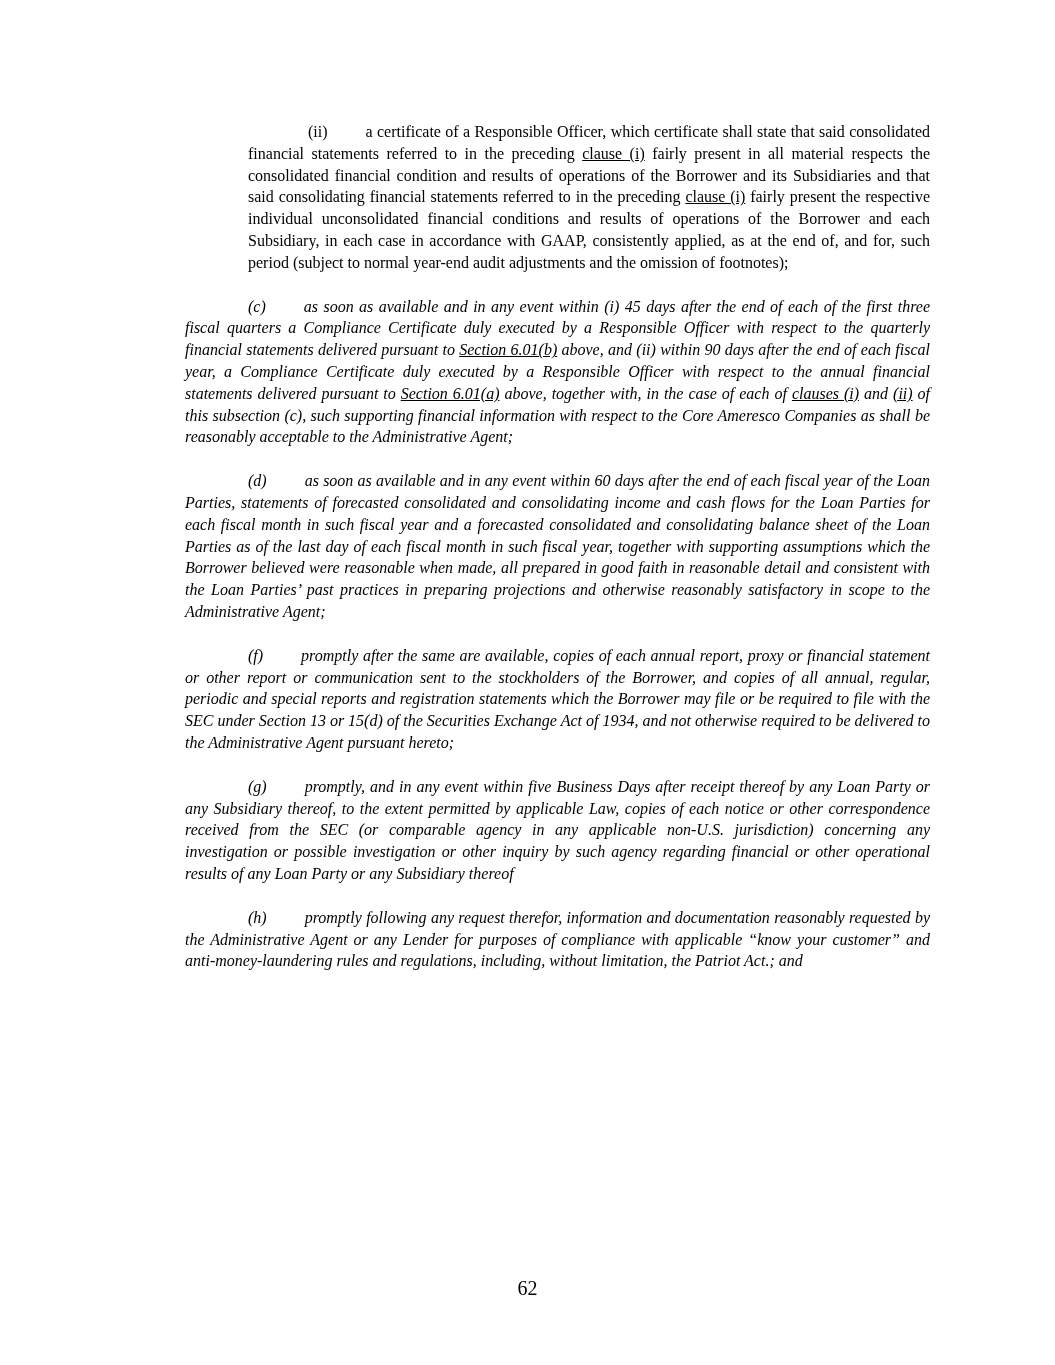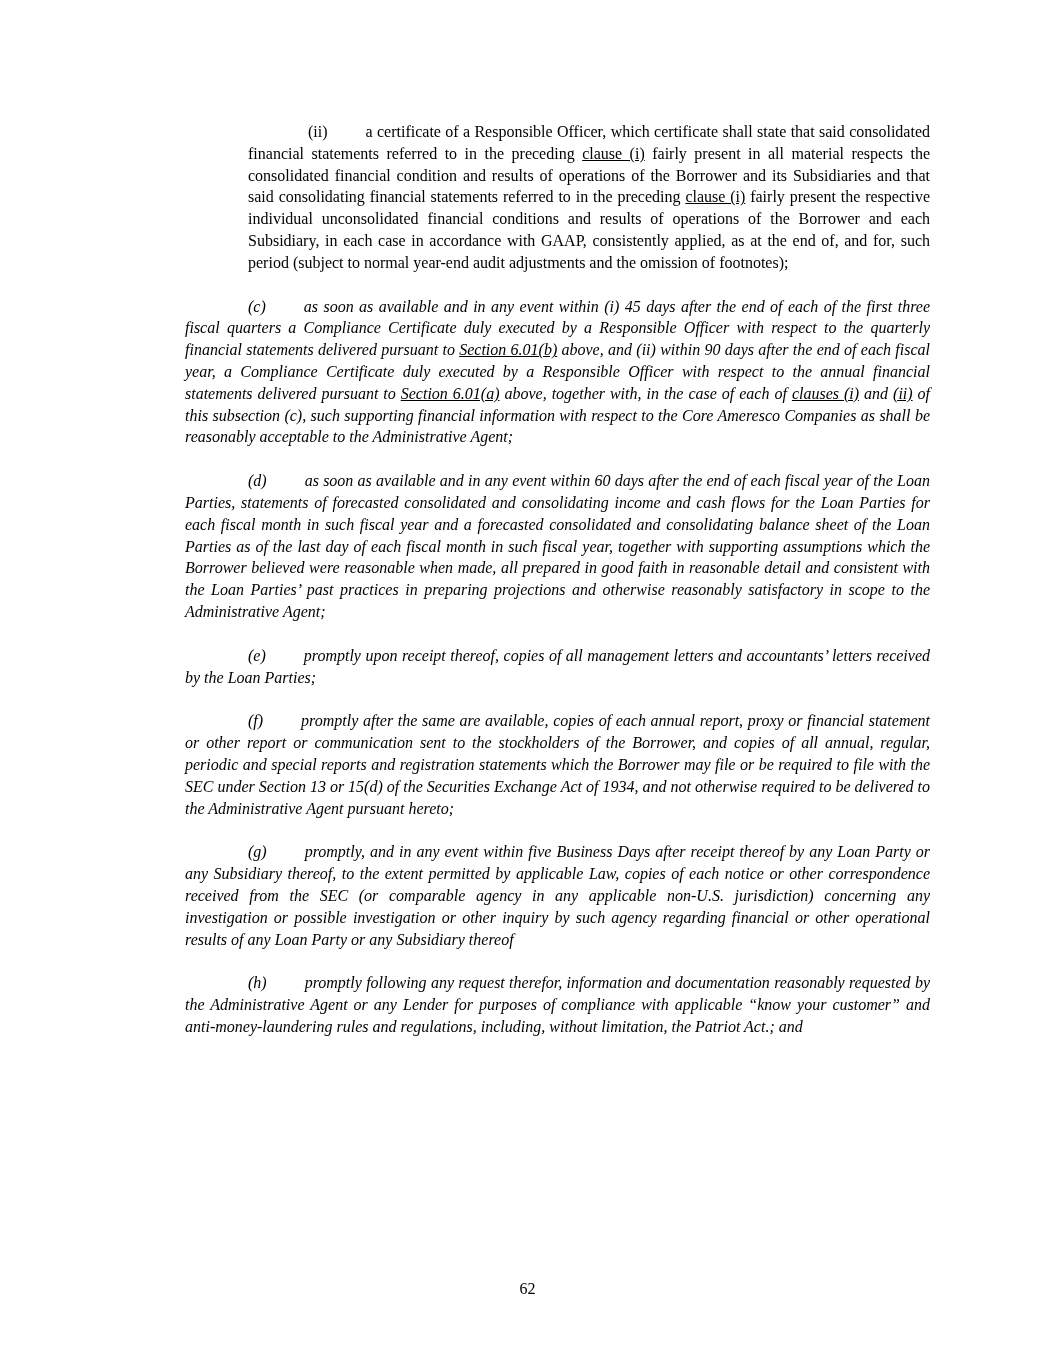--- a/index.html
+++ b/index.html
@@ -51,37 +51,36 @@
   }
   .u {
     text-decoration: underline;
   }
   .page-number {
     position: absolute;
     left: 0;
     top: 1278px;
     width: 1055px;
     text-align: center;
-    font-size: 16px;
+    font-size: 20px;
     line-height: 21.8px;
   }
 </style>
 </head>
 <body>
 
 <div class="page">
   <div class="content">
 
     <p class="para sub"><span>(ii)</span><span class="tab"></span><span>a certificate of a Responsible Officer, which certificate shall state that said consolidated financial statements referred to in the preceding </span><span class="u">clause (i)</span><span> fairly present in all material respects the consolidated financial condition and results of operations of the Borrower and its Subsidiaries and that said consolidating financial statements referred to in the preceding </span><span class="u">clause (i)</span><span> fairly present the respective individual unconsolidated financial conditions and results of operations of the Borrower and each Subsidiary, in each case in accordance with GAAP, consistently applied, as at the end of, and for, such period (subject to normal year-end audit adjustments and the omission of footnotes);</span></p>
 
     <p class="para main"><span>(c)</span><span class="tab"></span><span>as soon as available and in any event within (i) 45 days after the end of each of the first three fiscal quarters a Compliance Certificate duly executed by a Responsible Officer with respect to the quarterly financial statements delivered pursuant to </span><span class="u">Section 6.01(b)</span><span> above, and (ii) within 90 days after the end of each fiscal year, a Compliance Certificate duly executed by a Responsible Officer with respect to the annual financial statements delivered pursuant to </span><span class="u">Section 6.01(a)</span><span> above, together with, in the case of each of </span><span class="u">clauses (i)</span><span> and </span><span class="u">(ii)</span><span> of this subsection (c), such supporting financial information with respect to the Core Ameresco Companies as shall be reasonably acceptable to the Administrative Agent;</span></p>
 
     <p class="para main"><span>(d)</span><span class="tab"></span><span>as soon as available and in any event within 60 days after the end of each fiscal year of the Loan Parties, statements of forecasted consolidated and consolidating income and cash flows for the Loan Parties for each fiscal month in such fiscal year and a forecasted consolidated and consolidating balance sheet of the Loan Parties as of the last day of each fiscal month in such fiscal year, together with supporting assumptions which the Borrower believed were reasonable when made, all prepared in good faith in reasonable detail and consistent with the Loan Parties’ past practices in preparing projections and otherwise reasonably satisfactory in scope to the Administrative Agent;</span></p>
 
-    <p class="para main"><span>(e)</span><span class="tab"></span><span>promptly upon receipt thereof, copies of all management letters and accountants’ letters received by the Loan Parties;</span></p>
 
     <p class="para main"><span>(f)</span><span class="tab"></span><span>promptly after the same are available, copies of each annual report, proxy or financial statement or other report or communication sent to the stockholders of the Borrower, and copies of all annual, regular, periodic and special reports and registration statements which the Borrower may file or be required to file with the SEC under Section 13 or 15(d) of the Securities Exchange Act of 1934, and not otherwise required to be delivered to the Administrative Agent pursuant hereto;</span></p>
 
     <p class="para main"><span>(g)</span><span class="tab"></span><span>promptly, and in any event within five Business Days after receipt thereof by any Loan Party or any Subsidiary thereof, to the extent permitted by applicable Law, copies of each notice or other correspondence received from the SEC (or comparable agency in any applicable non-U.S. jurisdiction) concerning any investigation or possible investigation or other inquiry by such agency regarding financial or other operational results of any Loan Party or any Subsidiary thereof</span></p>
 
     <p class="para main"><span>(h)</span><span class="tab"></span><span>promptly following any request therefor, information and documentation reasonably requested by the Administrative Agent or any Lender for purposes of compliance with applicable “know your customer” and anti-money-laundering rules and regulations, including, without limitation, the Patriot Act.; and</span></p>
 
   </div>
 
   <div class="page-number">62</div>

